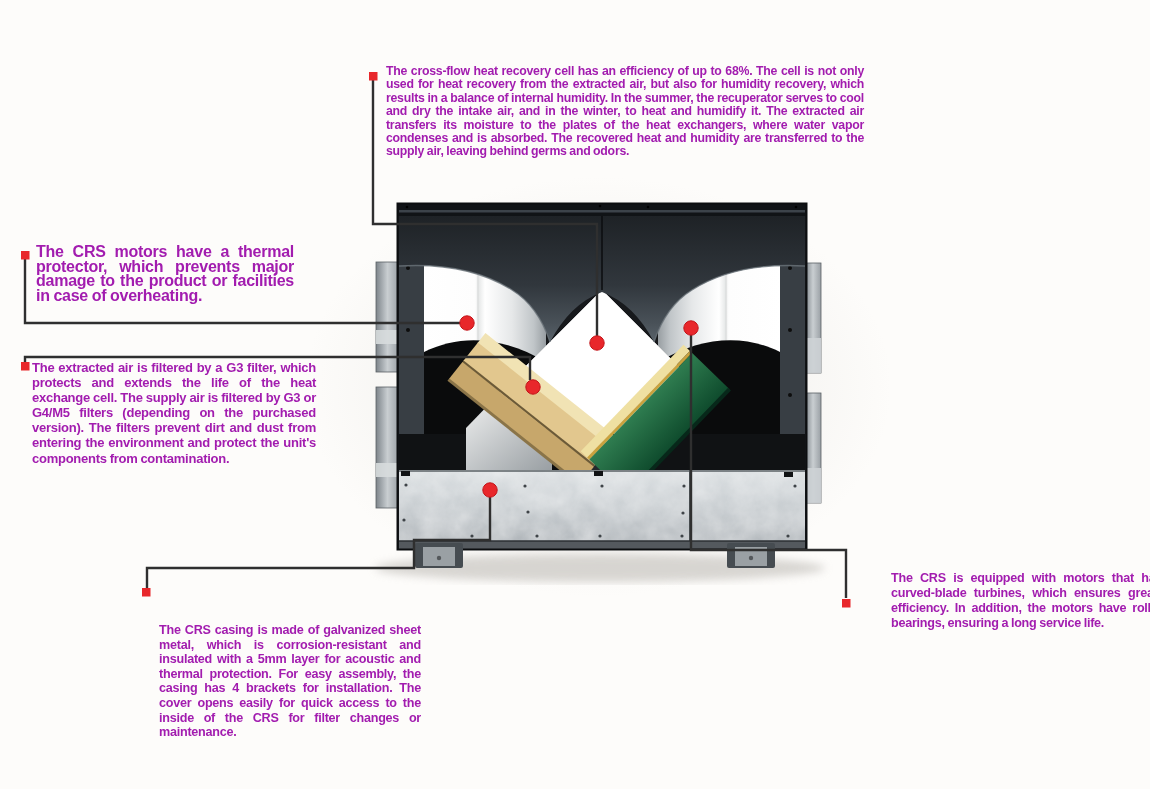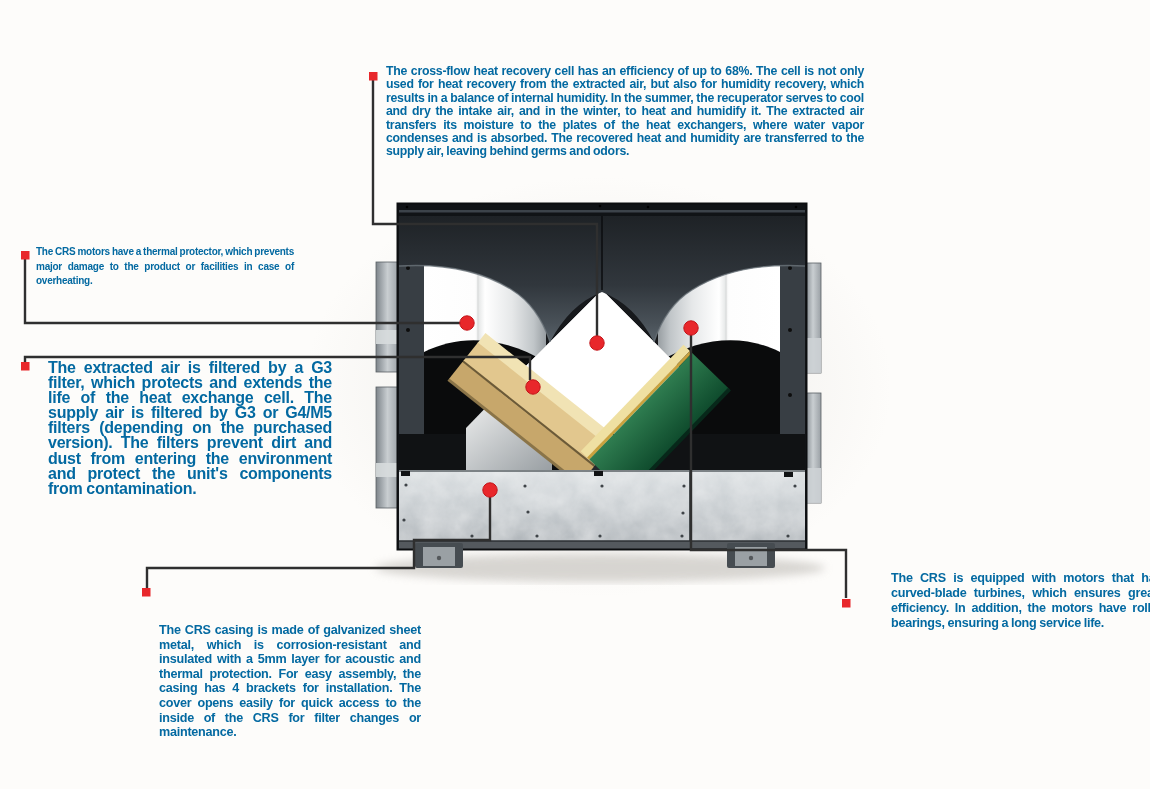--- a/index.html
+++ b/index.html
@@ -9,29 +9,29 @@
     background:#fdfcfa;
   }
   #stage{position:absolute;inset:0;}
   #stage::before{
     content:"";position:absolute;inset:0;
     background:radial-gradient(ellipse 420px 300px at 52% 49%, rgba(205,202,197,0.38), rgba(205,202,197,0) 70%);
   }
   svg.fig{position:absolute;left:0;top:0;}
   .ann{
     position:absolute;
-    color:#0369a1;
+    color:#a21caf;
     font-weight:bold;
     text-align:justify;
     letter-spacing:-0.25px;
     word-spacing:-0.5px;
   }
   .ann-top   {left:386px; top:65px;  width:478px; font-size:12.3px; line-height:13.4px;}
-  .ann-motors{left:36px;  top:245px; width:258px; font-size:10px; line-height:14.6px;}
-  .ann-filter{left:48px;  top:360px; width:284px; font-size:16px; line-height:15.1px;}
+  .ann-motors{left:36px;  top:245px; width:258px; font-size:16px; line-height:14.6px;}
+  .ann-filter{left:32px;  top:360px; width:284px; font-size:13px; line-height:15.1px;}
   .ann-casing{left:159px; top:575px; width:262px; font-size:12.6px; line-height:14.6px;margin-top:48px;}
   .ann-turb  {left:855px; top:571px; width:278px; font-size:12.6px; line-height:15.1px;margin-left:36px;}
 </style>
 </head>
 <body>
 
 <div id="stage">
 
 <svg class="fig" width="1150" height="789" viewBox="0 0 1150 789">
   <defs>

